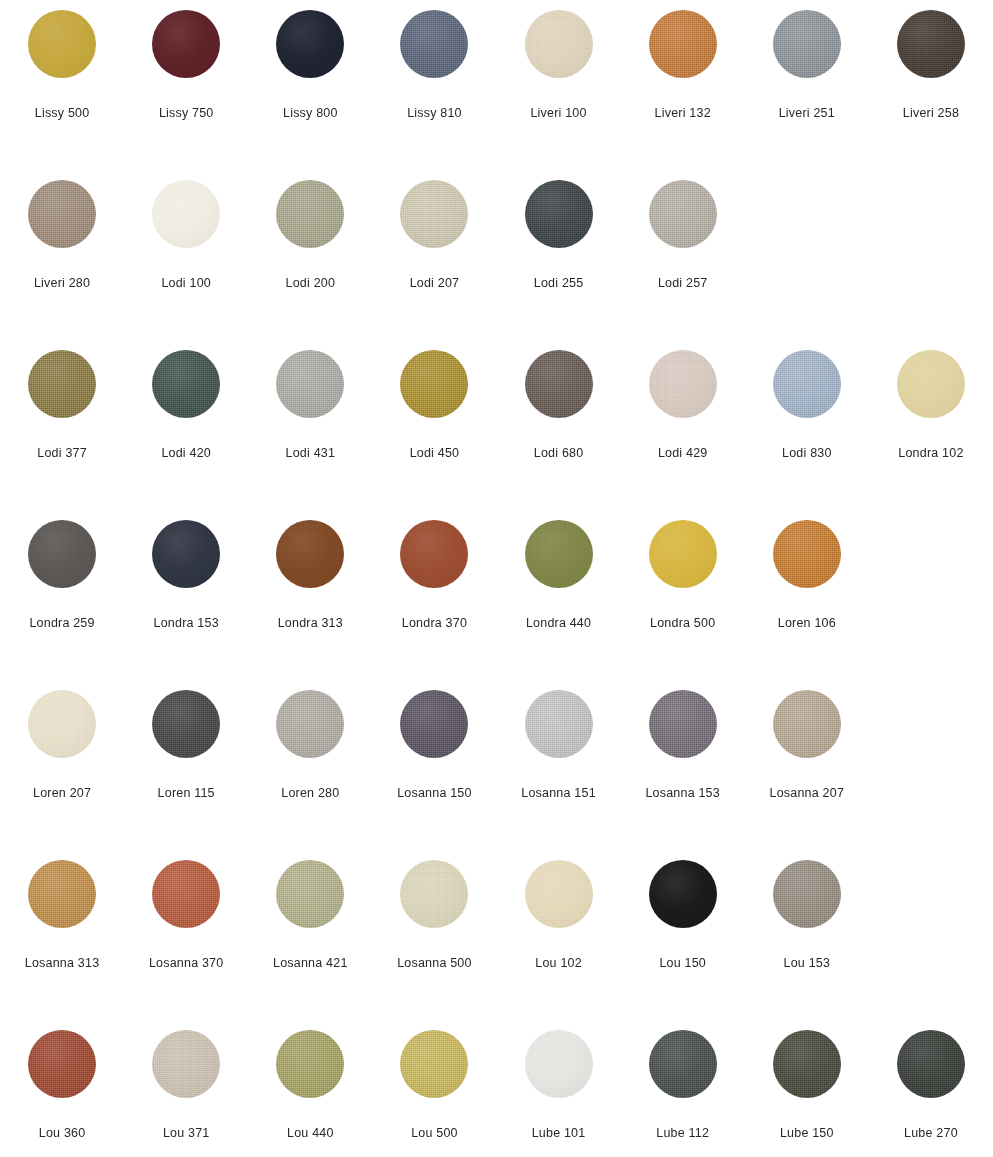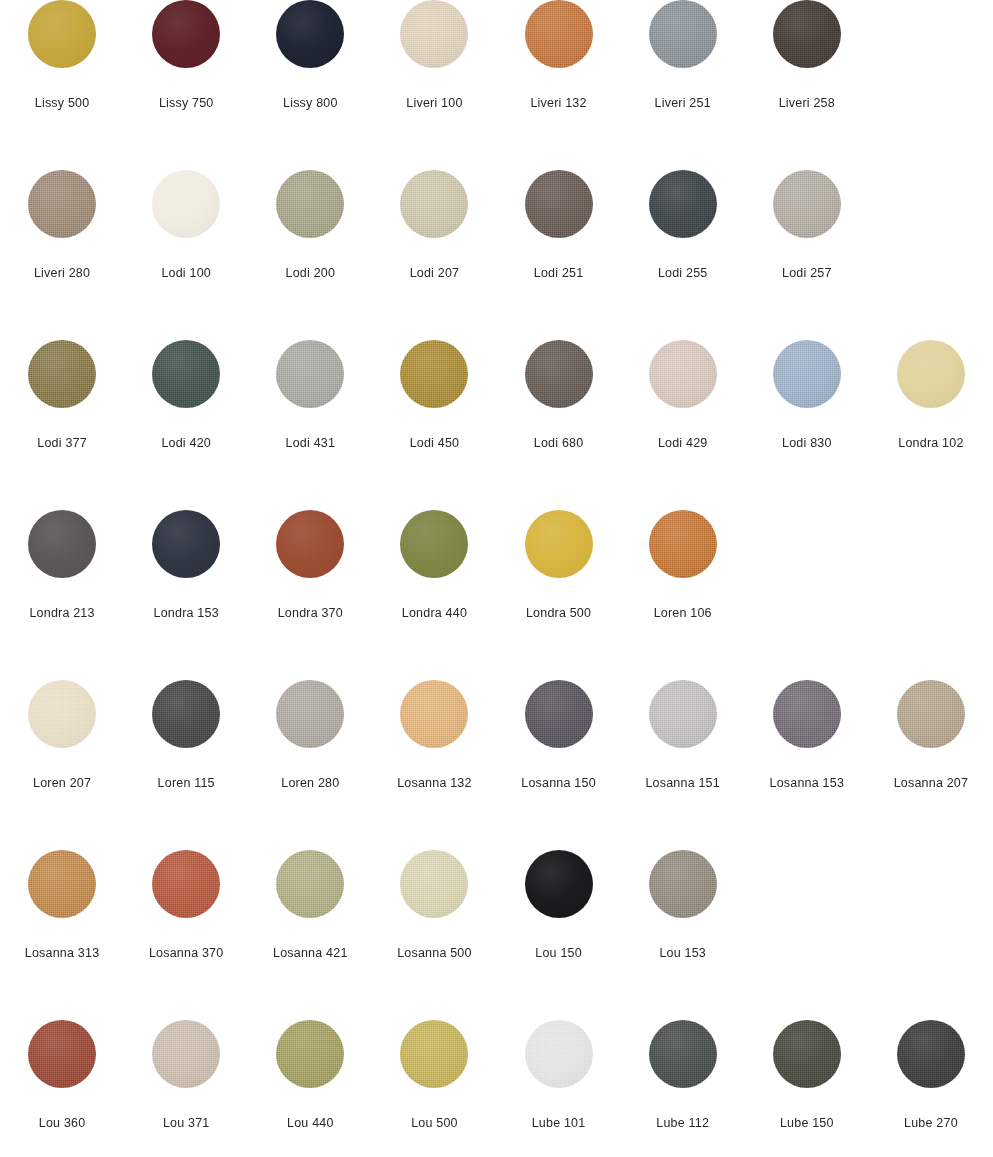--- a/index.html
+++ b/index.html
@@ -29,20 +29,21 @@
     height: 170px;
     flex: 0 0 auto;
   }
   .swatch-row.last-row { height: 147px; }
 
   .swatch-cell {
     display: flex;
     flex-direction: column;
     align-items: center;
     justify-content: flex-start;
+    padding-top: 10px;
   }
   .swatch-disc-wrap {
     width: 68px;
     height: 68px;
     position: relative;
   }
   .swatch-disc {
     width: 68px;
     height: 68px;
     border-radius: 50%;
@@ -108,20 +109,26 @@
         <div class="swatch-label">Lissy 750</div>
       </div>
       <div class="swatch-cell">
         <div class="swatch-disc-wrap">
           <div class="swatch-disc smooth" style="background-color: rgb(28, 33, 48);"></div>
         </div>
         <div class="swatch-label">Lissy 800</div>
       </div>
       <div class="swatch-cell">
         <div class="swatch-disc-wrap">
+          <div class="swatch-disc" style="background-color: rgb(96, 105, 122);"></div>
+        </div>
+        <div class="swatch-label">Lissy 810</div>
+      </div>
+      <div class="swatch-cell">
+        <div class="swatch-disc-wrap">
           <div class="swatch-disc" style="background-color: rgb(222, 210, 189);"></div>
         </div>
         <div class="swatch-label">Liveri 100</div>
       </div>
       <div class="swatch-cell">
         <div class="swatch-disc-wrap">
           <div class="swatch-disc coarse" style="background-color: rgb(191, 127, 64);"></div>
         </div>
         <div class="swatch-label">Liveri 132</div>
       </div>
@@ -158,26 +165,20 @@
         <div class="swatch-label">Lodi 200</div>
       </div>
       <div class="swatch-cell">
         <div class="swatch-disc-wrap">
           <div class="swatch-disc coarse" style="background-color: rgb(205, 199, 174);"></div>
         </div>
         <div class="swatch-label">Lodi 207</div>
       </div>
       <div class="swatch-cell">
         <div class="swatch-disc-wrap">
-          <div class="swatch-disc coarse" style="background-color: rgb(110, 96, 87);"></div>
-        </div>
-        <div class="swatch-label">Lodi 251</div>
-      </div>
-      <div class="swatch-cell">
-        <div class="swatch-disc-wrap">
           <div class="swatch-disc" style="background-color: rgb(65, 73, 77);"></div>
         </div>
         <div class="swatch-label">Lodi 255</div>
       </div>
       <div class="swatch-cell">
         <div class="swatch-disc-wrap">
           <div class="swatch-disc coarse" style="background-color: rgb(179, 174, 166);"></div>
         </div>
         <div class="swatch-label">Lodi 257</div>
       </div>
@@ -230,30 +231,36 @@
           <div class="swatch-disc smooth" style="background-color: rgb(224, 211, 161);"></div>
         </div>
         <div class="swatch-label">Londra 102</div>
       </div>
     </div>
     <div class="swatch-row">
       <div class="swatch-cell">
         <div class="swatch-disc-wrap">
           <div class="swatch-disc smooth" style="background-color: rgb(88, 85, 83);"></div>
         </div>
-        <div class="swatch-label">Londra 213</div>
+        <div class="swatch-label">Londra 259</div>
       </div>
       <div class="swatch-cell">
         <div class="swatch-disc-wrap">
           <div class="swatch-disc smooth" style="background-color: rgb(45, 51, 63);"></div>
         </div>
         <div class="swatch-label">Londra 153</div>
       </div>
       <div class="swatch-cell">
         <div class="swatch-disc-wrap">
+          <div class="swatch-disc smooth" style="background-color: rgb(125, 71, 35);"></div>
+        </div>
+        <div class="swatch-label">Londra 313</div>
+      </div>
+      <div class="swatch-cell">
+        <div class="swatch-disc-wrap">
           <div class="swatch-disc smooth" style="background-color: rgb(154, 75, 48);"></div>
         </div>
         <div class="swatch-label">Londra 370</div>
       </div>
       <div class="swatch-cell">
         <div class="swatch-disc-wrap">
           <div class="swatch-disc smooth" style="background-color: rgb(126, 133, 68);"></div>
         </div>
         <div class="swatch-label">Londra 440</div>
       </div>
@@ -284,26 +291,20 @@
         <div class="swatch-label">Loren 115</div>
       </div>
       <div class="swatch-cell">
         <div class="swatch-disc-wrap">
           <div class="swatch-disc" style="background-color: rgb(176, 171, 163);"></div>
         </div>
         <div class="swatch-label">Loren 280</div>
       </div>
       <div class="swatch-cell">
         <div class="swatch-disc-wrap">
-          <div class="swatch-disc coarse" style="background-color: rgb(225, 182, 129);"></div>
-        </div>
-        <div class="swatch-label">Losanna 132</div>
-      </div>
-      <div class="swatch-cell">
-        <div class="swatch-disc-wrap">
           <div class="swatch-disc coarse" style="background-color: rgb(94, 89, 100);"></div>
         </div>
         <div class="swatch-label">Losanna 150</div>
       </div>
       <div class="swatch-cell">
         <div class="swatch-disc-wrap">
           <div class="swatch-disc coarse" style="background-color: rgb(194, 193, 191);"></div>
         </div>
         <div class="swatch-label">Losanna 151</div>
       </div>
@@ -337,20 +338,26 @@
         <div class="swatch-disc-wrap">
           <div class="swatch-disc coarse" style="background-color: rgb(178, 176, 137);"></div>
         </div>
         <div class="swatch-label">Losanna 421</div>
       </div>
       <div class="swatch-cell">
         <div class="swatch-disc-wrap">
           <div class="swatch-disc coarse" style="background-color: rgb(217, 212, 181);"></div>
         </div>
         <div class="swatch-label">Losanna 500</div>
+      </div>
+      <div class="swatch-cell">
+        <div class="swatch-disc-wrap">
+          <div class="swatch-disc" style="background-color: rgb(228, 216, 187);"></div>
+        </div>
+        <div class="swatch-label">Lou 102</div>
       </div>
       <div class="swatch-cell">
         <div class="swatch-disc-wrap">
           <div class="swatch-disc smooth" style="background-color: rgb(23, 23, 26);"></div>
         </div>
         <div class="swatch-label">Lou 150</div>
       </div>
       <div class="swatch-cell">
         <div class="swatch-disc-wrap">
           <div class="swatch-disc" style="background-color: rgb(149, 142, 131);"></div>

